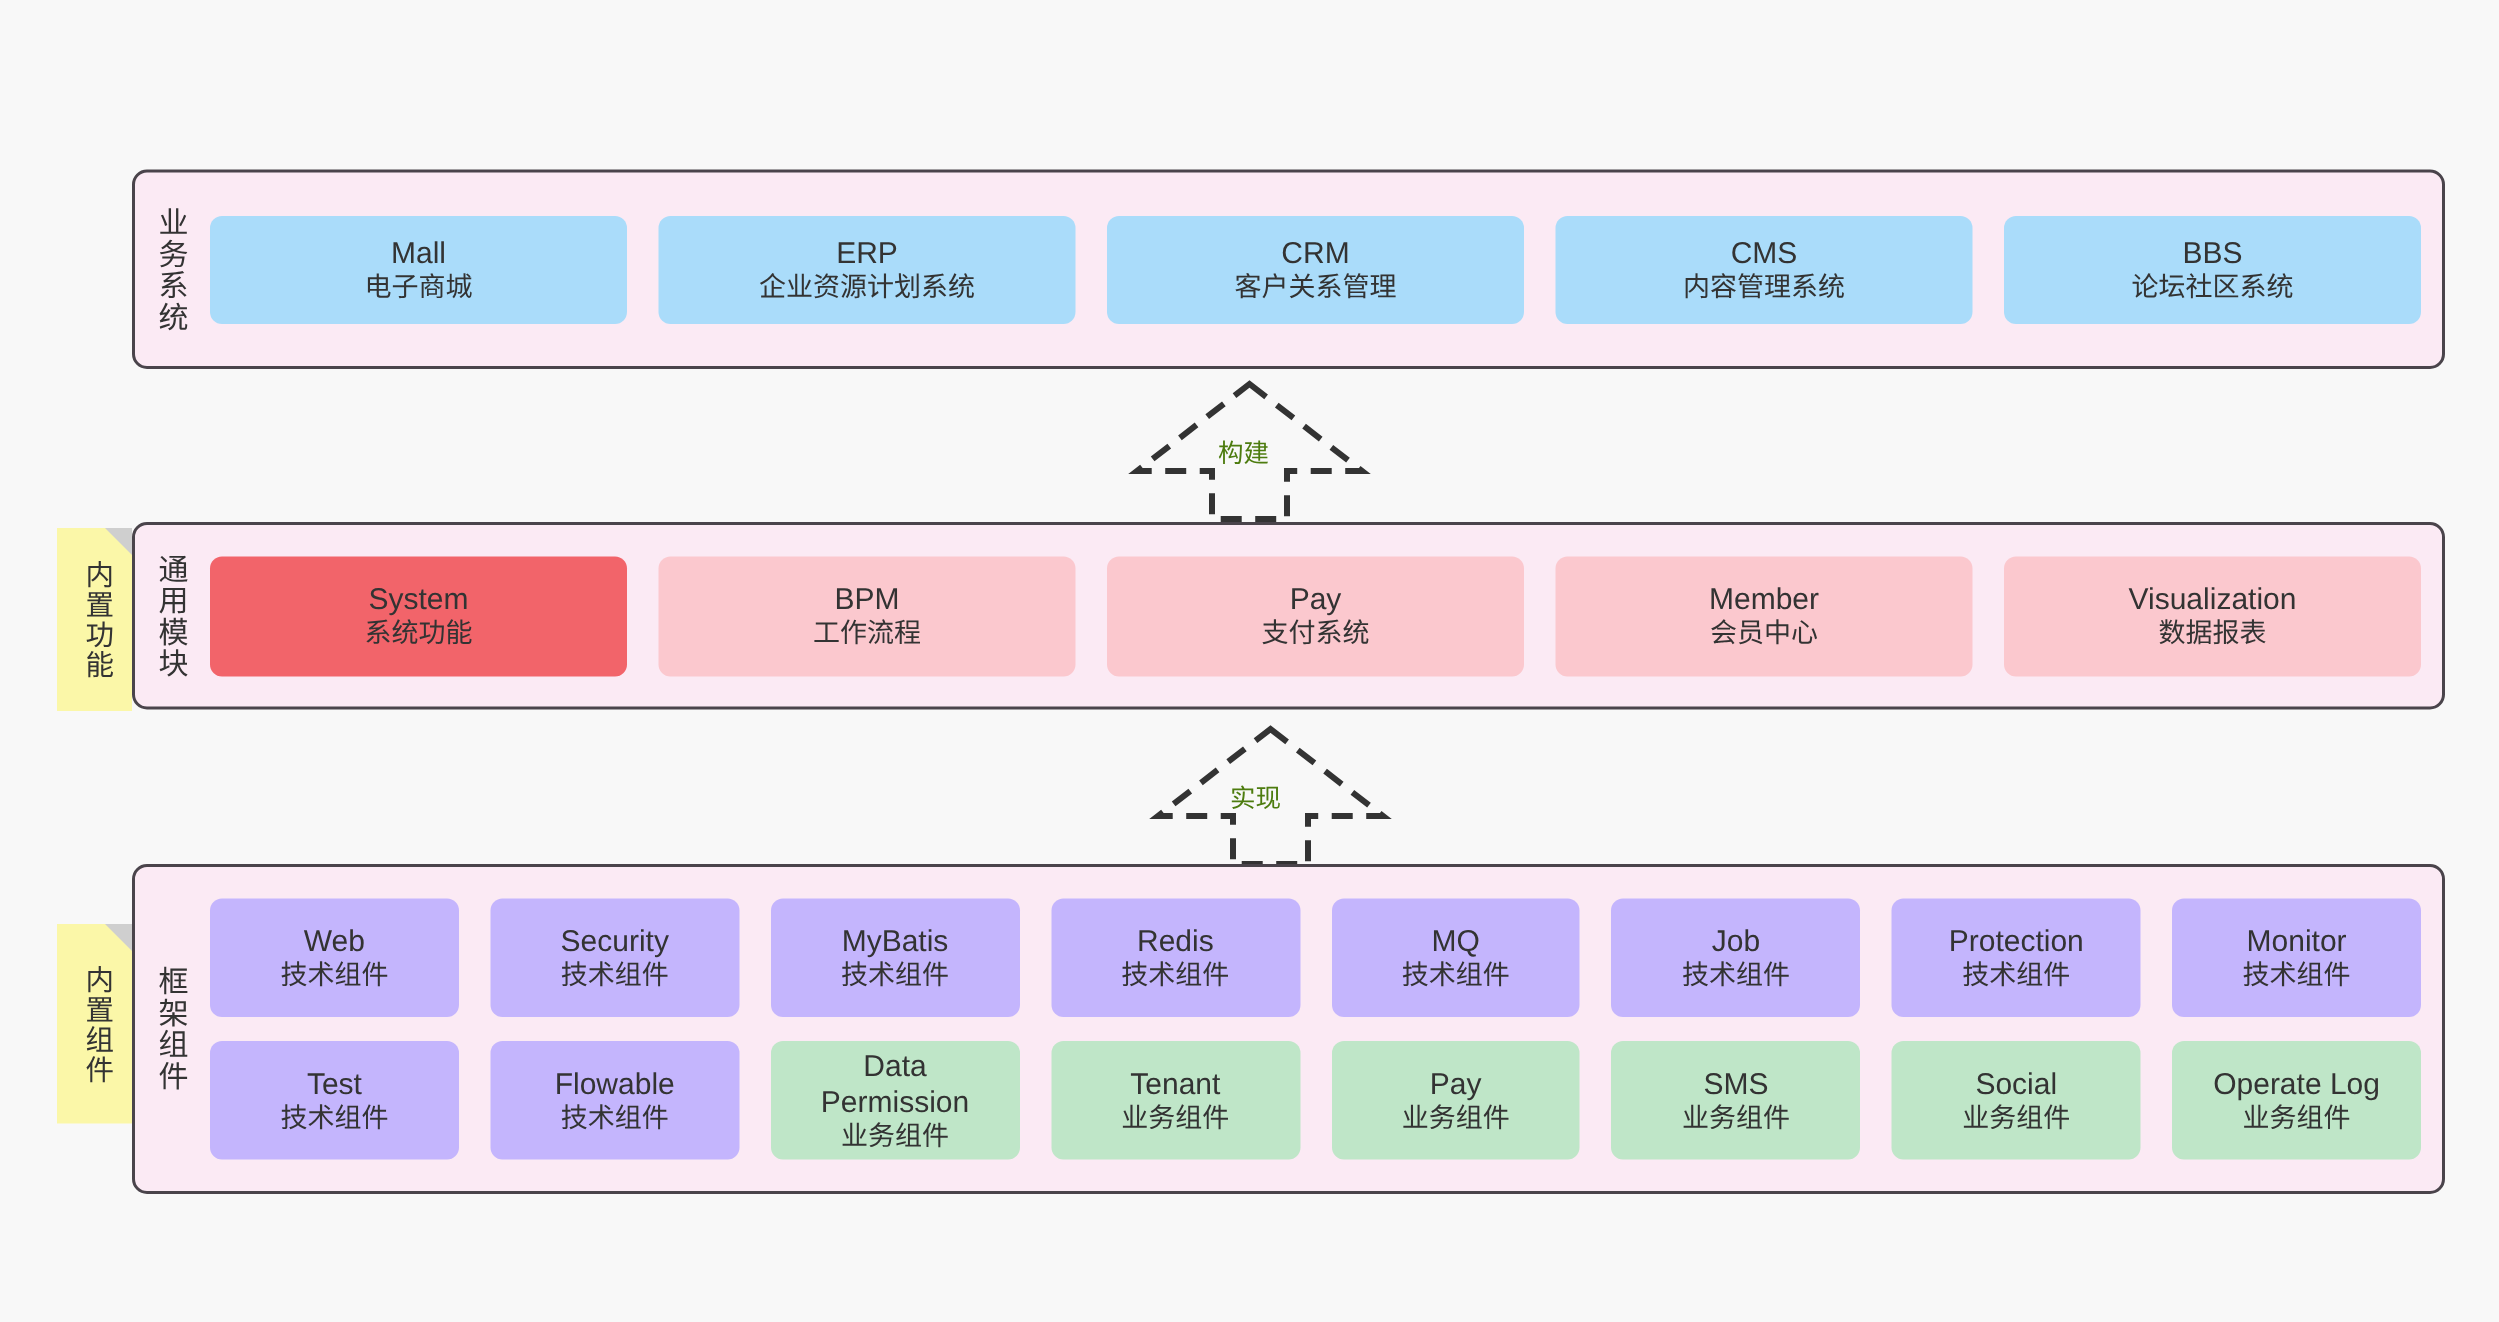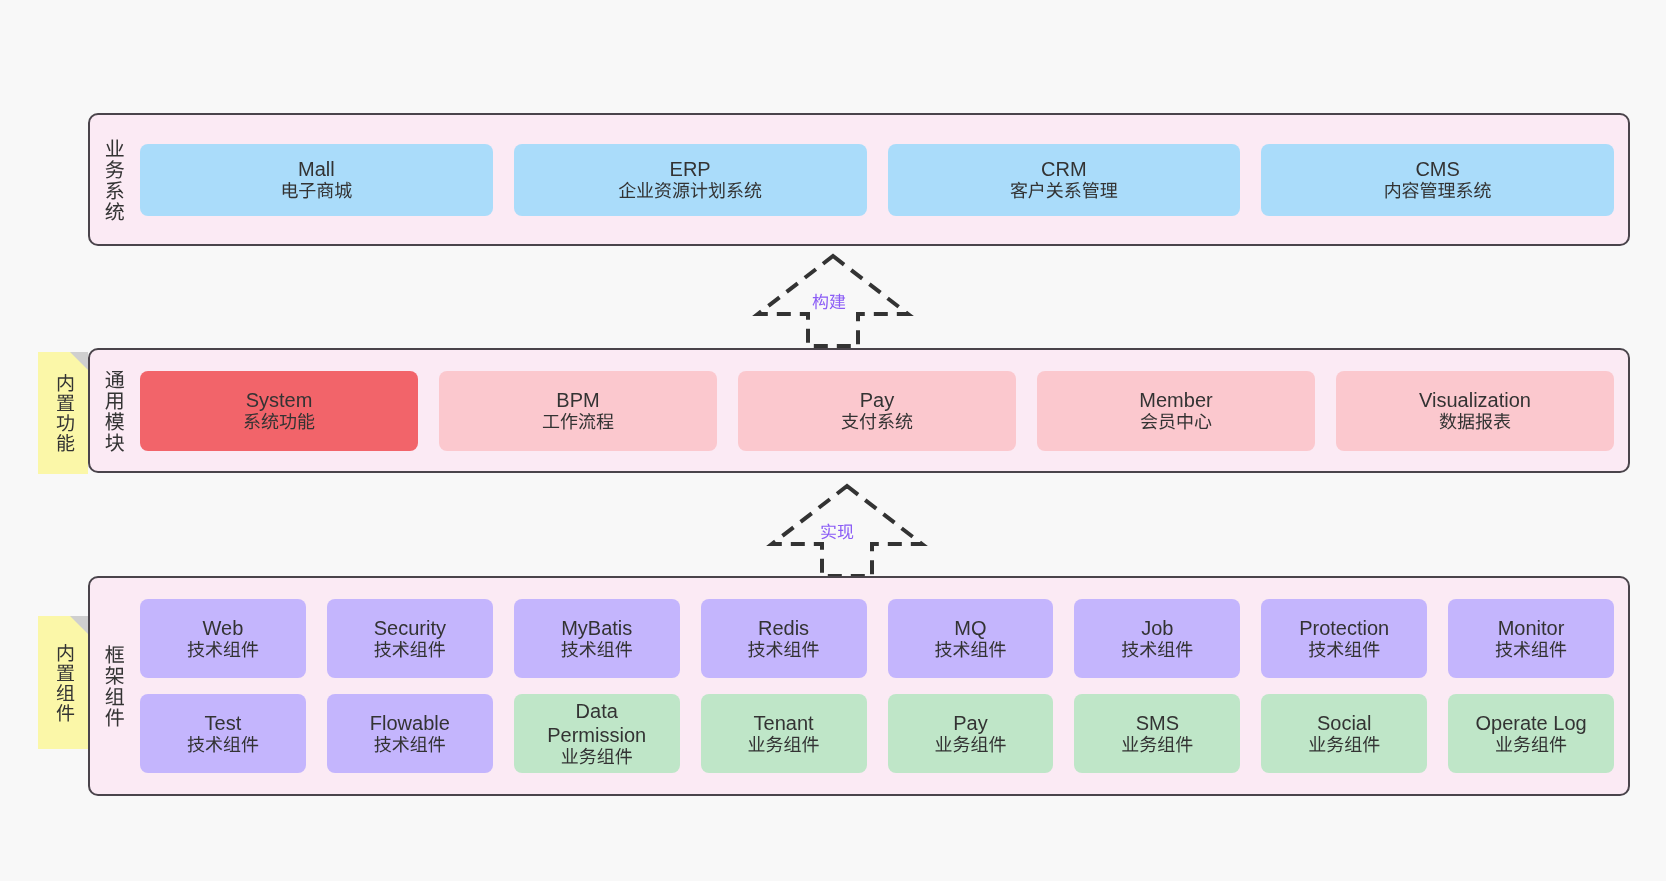--- a/index.html
+++ b/index.html
@@ -138,21 +138,21 @@
   #note-framework { left: 38px; top: 616px; height: 133px; }
 
   
   .connector {
     position: absolute;
     pointer-events: none;
   }
   .connector-label {
     position: absolute;
     font-size: 17px;
-    color: #8b5cf6;
+    color: #4d7c0f;
     background: transparent;
     white-space: nowrap;
     font-family: Liberation Serif, serif;
   }
   #conn-build { left: 748px; top: 252px; width: 170px; height: 96px; }
   #conn-impl  { left: 762px; top: 482px; width: 170px; height: 96px; }
   #label-build { left: 812px; top: 288px; }
   #label-impl  { left: 820px; top: 518px; }
 </style>
 </head>
@@ -173,20 +173,24 @@
           <span class="t2">企业资源计划系统</span>
         </div>
         <div class="node c-blue">
           <span class="t1">CRM</span>
           <span class="t2">客户关系管理</span>
         </div>
         <div class="node c-blue">
           <span class="t1">CMS</span>
           <span class="t2">内容管理系统</span>
         </div>
+        <div class="node c-blue">
+          <span class="t1">BBS</span>
+          <span class="t2">论坛社区系统</span>
+        </div>
       </div>
     </div>
   </div>
 
   <svg class="connector" id="conn-build" viewBox="0 0 170 96">
     <path d="M 85 4 L 160 62 L 110 62 L 110 94 L 60 94 L 60 62 L 10 62 Z" fill="none" stroke="#333333" stroke-width="4" stroke-dasharray="14,9" stroke-linejoin="miter"></path>
   </svg>
   <div class="connector-label" id="label-build">构建</div>
 
   <div class="layer" id="layer-common">

